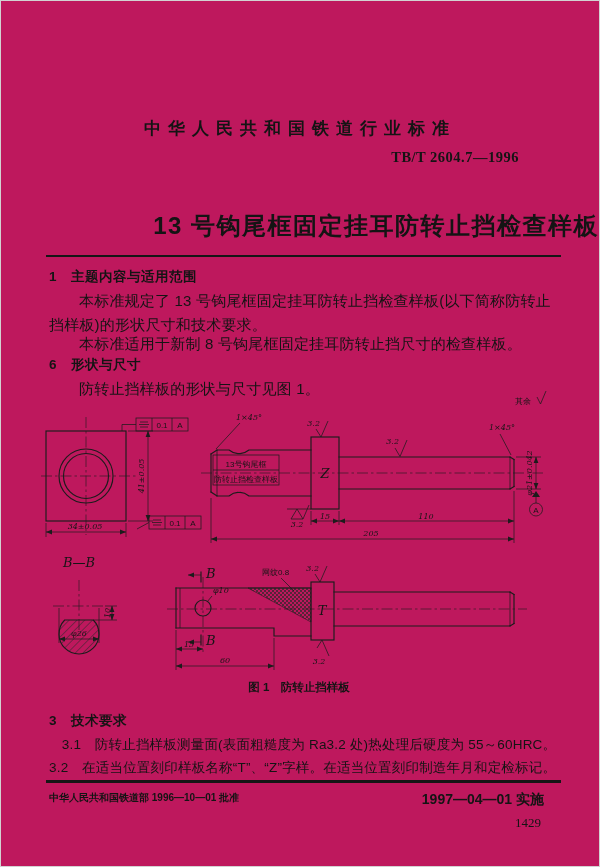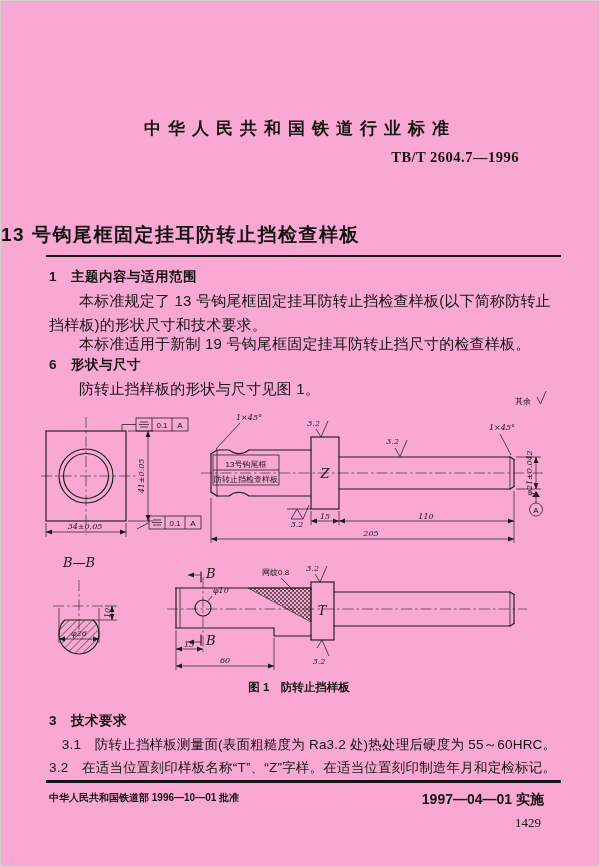--- a/index.html
+++ b/index.html
@@ -1,28 +1,28 @@
 <!DOCTYPE html>
 <html><head>
 <meta charset="utf-8">
 <style>
   html,body{margin:0;padding:0;background:#e9e9e9;}
   .page{
     position:relative;width:600px;height:867px;margin:0 auto;
-    background:#f9a8d4;border:1px solid #d2d2d2;box-sizing:border-box;
+    background:#be185d;border:1px solid #d2d2d2;box-sizing:border-box;
     font-family:"Liberation Sans","DejaVu Sans",sans-serif;color:#141414;
     overflow:hidden;
   }
   .abs{position:absolute;}
   .hdr-authority{top:116px;left:0;width:100%;text-align:center;
     font-size:17px;font-weight:bold;letter-spacing:7px;}
   .hdr-stdno{top:148px;right:80px;font-size:14.5px;font-weight:bold;
     font-family:"Liberation Serif","DejaVu Serif",serif;letter-spacing:.5px;}
-  .hdr-title{top:209px;left:0;width:100%;text-align:left;
-    font-size:19px;font-weight:bold;letter-spacing:1.5px;margin-top:12px;}
+  .hdr-title{top:209px;left:0;width:100%;text-align:right;
+    font-size:24px;font-weight:bold;letter-spacing:1.5px;}
   .rule1{top:254px;left:45px;width:515px;height:2px;background:#161616;}
   .rule2{top:779px;left:45px;width:515px;height:2.5px;background:#161616;}
   .sec-h{font-size:13.5px;font-weight:bold;letter-spacing:.5px;}
   .body-p{font-size:15px;line-height:1.62;width:516px;text-indent:2em;
     letter-spacing:.2px;}
   .body-i{font-size:13.5px;line-height:1.6;width:520px;letter-spacing:.2px;}
   .s1h{top:267px;left:48px;}
   .s1p1{top:288px;left:48px;}
   .s1p2{top:331px;left:48px;}
   .s2h{top:355px;left:48px;}
@@ -55,21 +55,21 @@
   <div class="abs hdr-authority">中华人民共和国铁道行业标准</div>
 
   <div class="abs hdr-stdno">TB/T 2604.7—1996</div>
 
   <div class="abs hdr-title">13 号钩尾框固定挂耳防转止挡检查样板</div>
 
   <div class="abs rule1"></div>
 
   <div class="abs sec-h s1h">1　主题内容与适用范围</div>
   <div class="abs body-p s1p1">本标准规定了 13 号钩尾框固定挂耳防转止挡检查样板(以下简称防转止挡样板)的形状尺寸和技术要求。</div>
-  <div class="abs body-p s1p2">本标准适用于新制 19 号钩尾框固定挂耳防转止挡尺寸的检查样板。</div>
+  <div class="abs body-p s1p2">本标准适用于新制 8 号钩尾框固定挂耳防转止挡尺寸的检查样板。</div>
 
   <div class="abs sec-h s2h">6　形状与尺寸</div>
   <div class="abs body-p s2p">防转止挡样板的形状与尺寸见图 1。</div>
 
   <svg class="abs fig" width="545" height="318" viewBox="0 0 545 318">
     <defs>
       <marker id="arr" viewBox="0 0 10 10" refX="9.5" refY="5" markerWidth="9" markerHeight="9" orient="auto-start-reverse">
         <path d="M0,1.2 L10,5 L0,8.8 z" fill="#1c1c1c"></path>
       </marker>
       <pattern id="hatch" width="5.5" height="5.5" patternUnits="userSpaceOnUse" patternTransform="rotate(45)">

